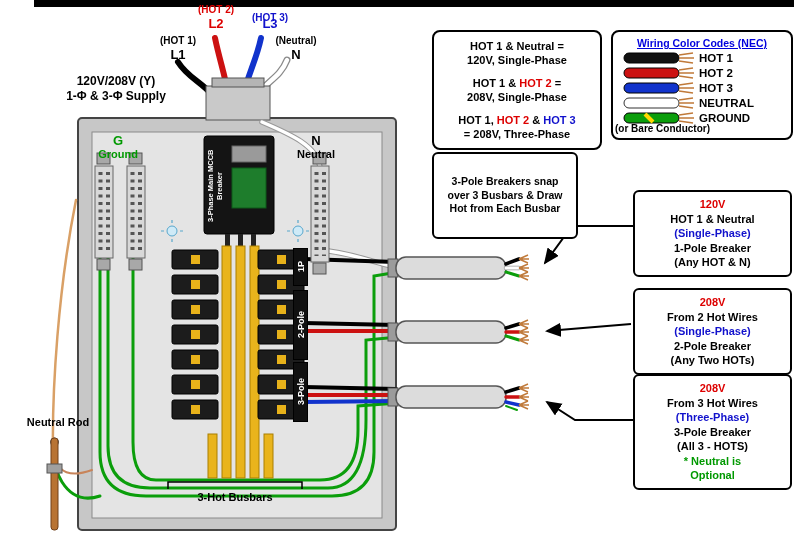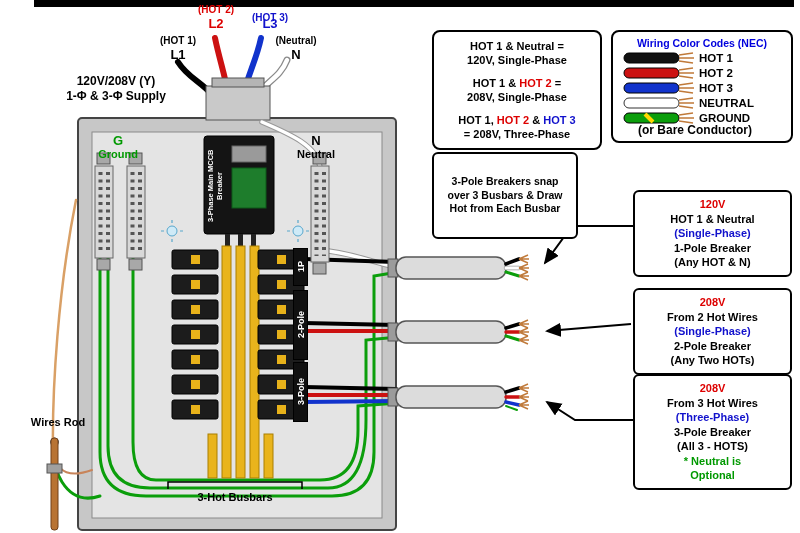--- a/index.html
+++ b/index.html
@@ -14,24 +14,24 @@
     font-size:7.5px;font-weight:bold;z-index:3;line-height:1.25;text-align:center}
   .polestrip{position:absolute;left:293px;width:15px;background:#101010;border:1px solid #000;
     color:#fff;display:flex;align-items:center;justify-content:center;z-index:3}
   .polestrip span{font-size:9px;font-weight:bold}
   .box{position:absolute;background:#fff;border:2px solid #000;border-radius:8px;
     text-align:center;font-weight:bold;z-index:2;padding:7px 0}
   .combo{left:432px;top:30px;width:170px;font-size:11px;line-height:1.28}
   .combo .gap{height:9px}
   .note{left:432px;top:152px;width:146px;font-size:10.5px;line-height:1.3;border-radius:6px;padding:21px 2px}
   .ccbox{left:611px;top:30px;width:182px;padding:5px 2px 4px 2px}
-  .cctitle{color:#0000dd;font-size:10.5px;margin-bottom:2px}
+  .cctitle{color:#0000dd;text-decoration:underline;font-size:10.5px;margin-bottom:2px}
   .ccrow{display:flex;align-items:center;gap:2px;margin:1px 0 0 8px}
   .ccrow .wlabel{font-size:11.5px;font-weight:bold}
-  .ccnote{font-size:12px;text-align:center;padding-right:14px;margin-top:-2px}
+  .ccnote{font-size:10px;text-align:left;padding-right:14px;margin-top:-2px}
   .cbox{width:159px;left:633px;font-size:11px;line-height:1.32;border-radius:6px;padding:5px 12px}
   .c1{top:190px}.c2{top:288px}.c3{top:374px}
 </style>
 </head>
 <body>
 
 <div class="stage">
 
 <svg class="layer" width="800" height="533" viewBox="0 0 800 533">
   <defs>
@@ -223,21 +223,21 @@
       <span class="vtext">1P</span>
     </div>
 <div class="polestrip" style="top:290px;height:70px">
       <span class="vtext">2-Pole</span>
     </div>
 <div class="polestrip" style="top:362px;height:60px">
       <span class="vtext">3-Pole</span>
     </div>
 
 <div class="lbl f11" style="left:175px;top:491px;width:120px">3-Hot Busbars</div>
-<div class="lbl f11" style="left:26px;top:416px;width:64px">Wires Rod</div>
+<div class="lbl f11" style="left:26px;top:416px;width:64px">Neutral Rod</div>
 
 <div class="box combo">
   <div>HOT 1 &amp; Neutral =</div>
   <div>120V, Single-Phase</div>
   <div class="gap"></div>
   <div><span>HOT 1 &amp; </span><span class="red">HOT 2</span><span> =</span></div>
   <div>208V, Single-Phase</div>
   <div class="gap"></div>
   <div><span>HOT 1, </span><span class="red">HOT 2</span><span> &amp; </span><span class="blue">HOT 3</span></div>
   <div>= 208V, Three-Phase</div>

